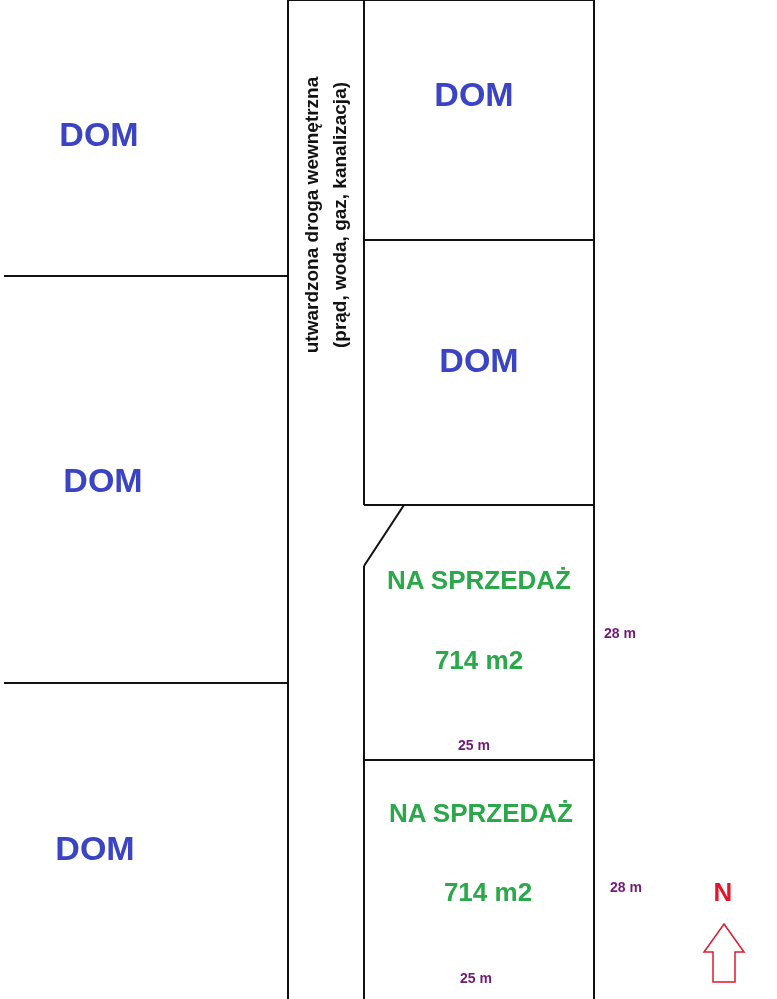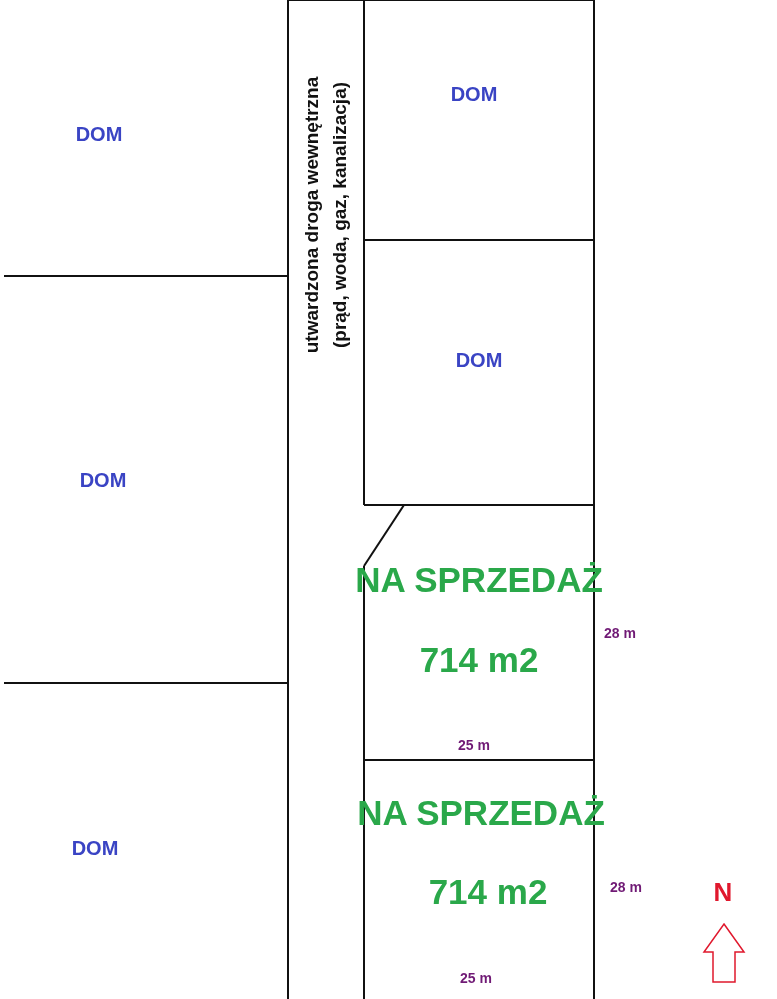--- a/index.html
+++ b/index.html
@@ -1,21 +1,21 @@
 <!DOCTYPE html>
 <html><head>
 <meta charset="utf-8">
 <style>
   html, body { margin:0; padding:0; background:#ffffff; }
   body { width:777px; height:999px; position:relative; overflow:hidden;
          font-family:"Liberation Sans", "DejaVu Sans", sans-serif; }
   svg.lines { position:absolute; left:0; top:0; }
   .label { position:absolute; font-weight:bold; white-space:nowrap; transform:translate(-50%,-50%); }
-  .dom { color:#3a44c4; font-size:20px;text-align:right; }
-  .sale { color:#2aa84a; font-size:35px; }
+  .dom { color:#3a44c4; font-size:34px;text-align:right; }
+  .sale { color:#2aa84a; font-size:26px; }
   .dim { color:#701a75; font-size:14px; }
   .north { color:#e0182d; font-size:26px; }
   .road-text { position:absolute; left:326px; top:215px; transform:translate(-50%,-50%) rotate(-90deg);
                text-align:center; font-weight:bold; font-size:19px; line-height:28px; color:#111; white-space:nowrap; }
 </style>
 </head>
 <body>
 
 <svg class="lines" width="777" height="999">
   <g stroke="#111" stroke-width="2" fill="none">

